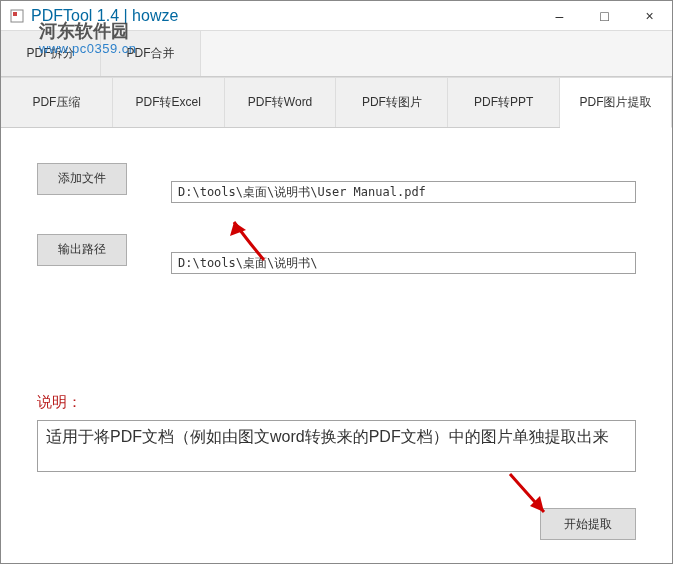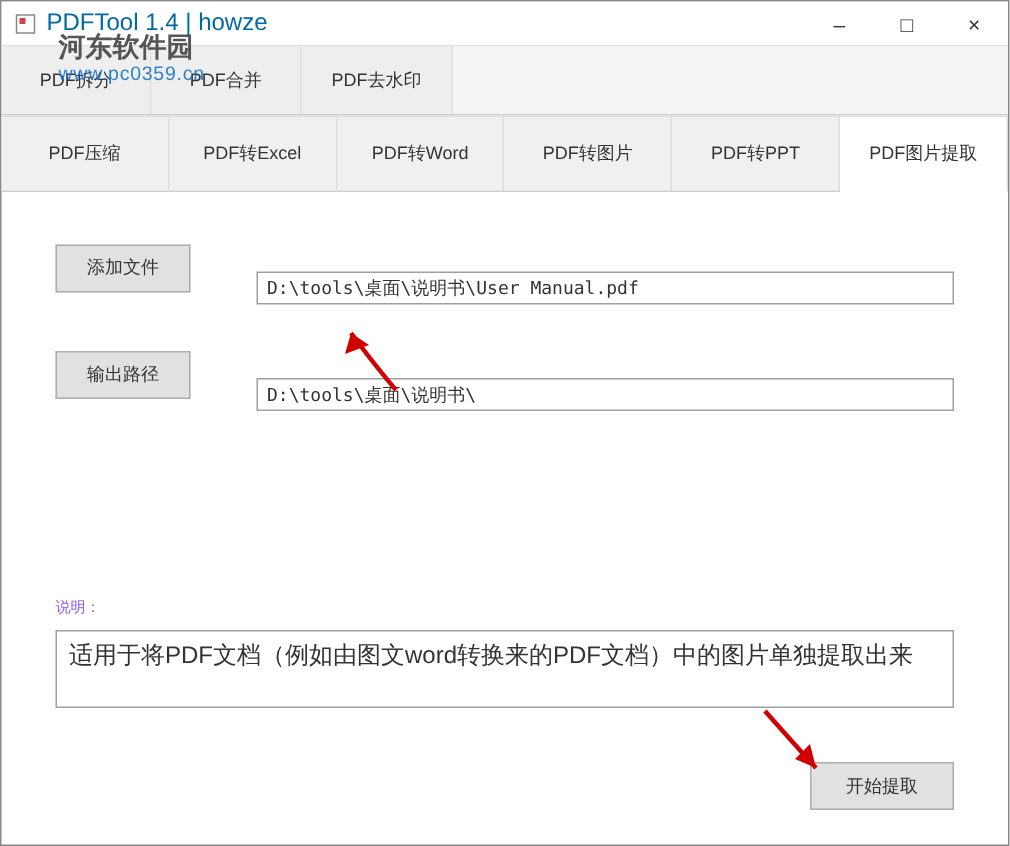--- a/index.html
+++ b/index.html
@@ -21,21 +21,21 @@
 .tabs-row.row2 { border-bottom: 1px solid #ccc; }
 .tabs-row.row2 .tab { flex: 1; text-align: center; background: #f0f0f0; border-top: 1px solid #ddd; padding: 16px 8px; }
 .tabs-row.row2 .tab.active { background: #fff; border-bottom: 1px solid #fff; margin-bottom: -1px; }
 
 .content { padding: 26px 36px; position: relative; height: calc(100% - 30px - 48px - 50px); }
 .input-row { display: flex; align-items: center; margin-bottom: 22px; }
 .btn { min-width: 90px; height: 32px; background: #e1e1e1; border: 1px solid #adadad; font-size: 12px; color: #333; display: flex; align-items: center; justify-content: center; cursor: pointer; }
 .text-input { flex: 1; height: 22px; margin-left: 44px; border: 1px solid #a0a0a0; padding: 2px 6px; font-size: 12px; color: #333; background: #fff; font-family: SimSun, monospace; margin-top: 27px; }
 
 .desc-section { position: absolute; left: 36px; right: 36px; bottom: 90px; }
-.desc-label { font-size: 10px; color: #8b5cf6; margin-bottom: 8px; }
+.desc-label { font-size: 15px; color: #b91c1c; margin-bottom: 8px; }
 .desc-box { width: 100%; height: 52px; border: 1px solid #a0a0a0; padding: 6px 8px; font-size: 16px; color: #333; background: #fff; }
 
 .start-btn { position: absolute; right: 36px; bottom: 22px; width: 96px; height: 32px; background: #e1e1e1; border: 1px solid #adadad; font-size: 12px; display: flex; align-items: center; justify-content: center; cursor: pointer; }
 
 .arrow { position: absolute; z-index: 50; pointer-events: none; }
 .arrow svg { display: block; }
 </style>
 </head>
 <body>
 
@@ -55,21 +55,20 @@
 </div>
 
 <div class="watermark">
   <div class="wm-main">河东软件园</div>
   <div class="wm-sub">www.pc0359.cn</div>
 </div>
 
 <div class="tabs-row row1">
   <div class="tab">PDF拆分</div>
   <div class="tab">PDF合并</div>
-  <div class="tab">PDF去水印</div>
 </div>
 
 <div class="tabs-row row2">
   <div class="tab">PDF压缩</div>
   <div class="tab">PDF转Excel</div>
   <div class="tab">PDF转Word</div>
   <div class="tab">PDF转图片</div>
   <div class="tab">PDF转PPT</div>
   <div class="tab active">PDF图片提取</div>
 </div>

